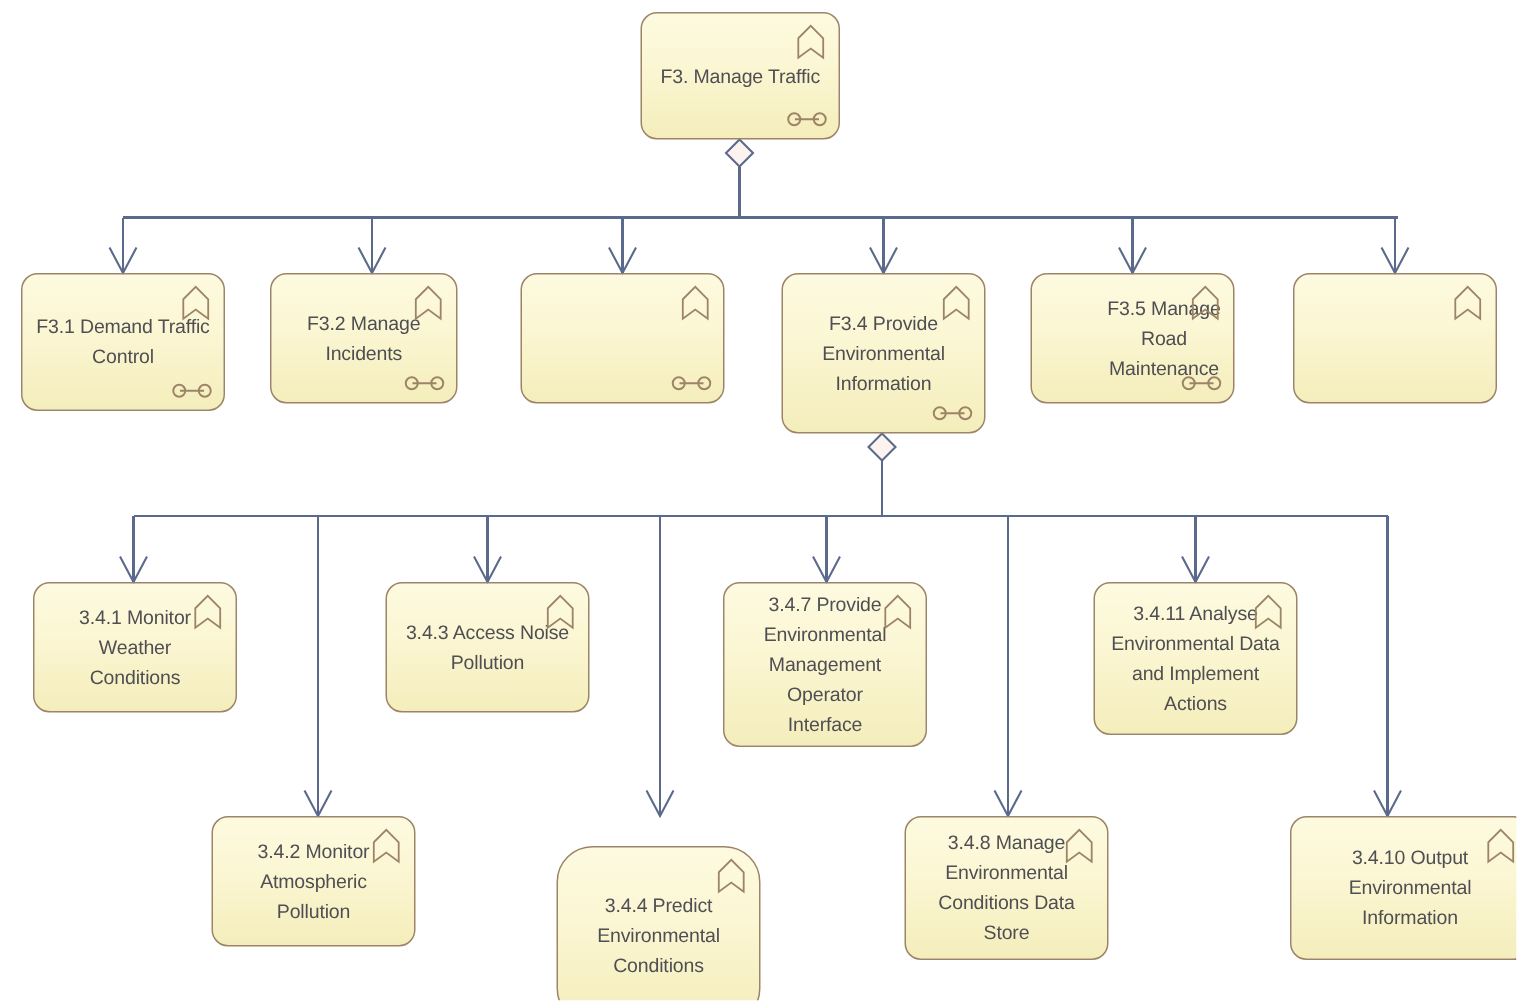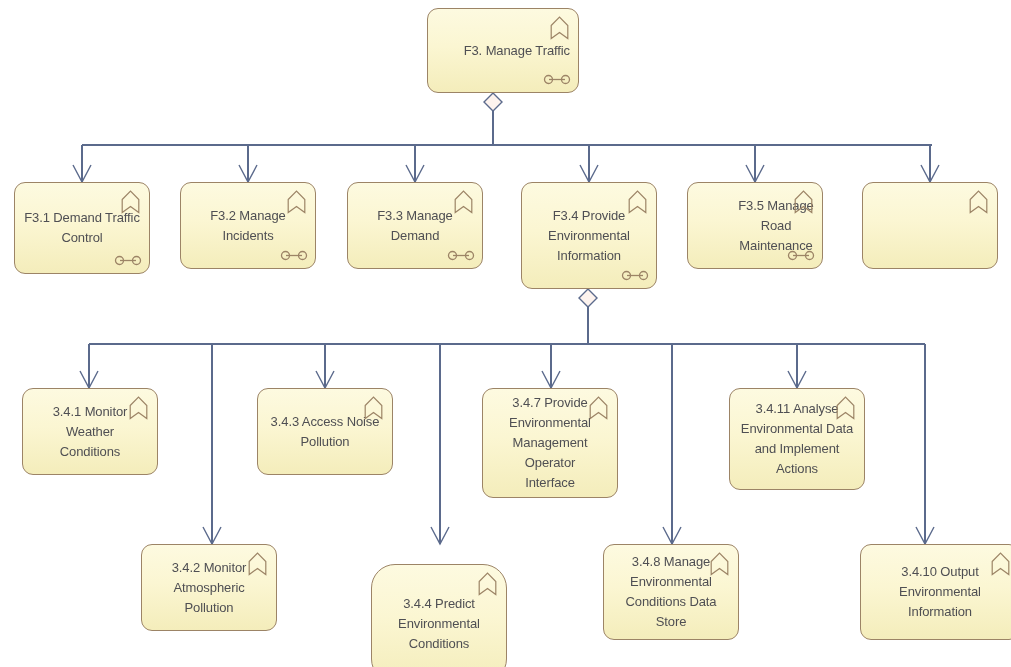--- a/index.html
+++ b/index.html
@@ -126,21 +126,21 @@
       <g>
         <line x1="797" y1="344" x2="797" y2="388" stroke="#5b6a8c" stroke-width="1.4" shape-rendering="crispEdges"></line>
         <path d="M 788 371 L 797 388 L 806 371" fill="none" stroke="#5b6a8c" stroke-width="1.4" stroke-linejoin="miter"></path>
       </g>
       <g>
         <line x1="925" y1="344" x2="925" y2="544" stroke="#5b6a8c" stroke-width="1.4" shape-rendering="crispEdges"></line>
         <path d="M 916 527 L 925 544 L 934 527" fill="none" stroke="#5b6a8c" stroke-width="1.4" stroke-linejoin="miter"></path>
       </g>
     </svg>
   <div id="node-layer">
-      <div class="node" style="left: 427px; top: 8px; width: 152px; height: 85px; justify-content: flex-end;">
+      <div class="node" style="left: 427px; top: 8px; width: 133px; height: 85px;">
         <span class="node-label">F3. Manage Traffic</span>
         <svg viewBox="0 0 19 24" class="bookmark-icon">
           <path d="M 1.2 9.5 L 9.5 1.2 L 17.8 9.5 L 17.8 22.5 L 9.5 16.4 L 1.2 22.5 Z" fill="none" stroke="#9c8466" stroke-width="1.2" stroke-linejoin="miter"></path>
         </svg>
         <svg viewBox="0 0 28 13" class="iface-icon">
           <line x1="6" y1="6.5" x2="22" y2="6.5" stroke="#9c8466" stroke-width="1.3"></line>
           <circle cx="5.5" cy="6.5" r="4" fill="none" stroke="#9c8466" stroke-width="1.3"></circle>
           <circle cx="22.5" cy="6.5" r="4" fill="none" stroke="#9c8466" stroke-width="1.3"></circle>
         </svg>
       </div>
@@ -149,33 +149,32 @@
 Control</span>
         <svg viewBox="0 0 19 24" class="bookmark-icon">
           <path d="M 1.2 9.5 L 9.5 1.2 L 17.8 9.5 L 17.8 22.5 L 9.5 16.4 L 1.2 22.5 Z" fill="none" stroke="#9c8466" stroke-width="1.2" stroke-linejoin="miter"></path>
         </svg>
         <svg viewBox="0 0 28 13" class="iface-icon">
           <line x1="6" y1="6.5" x2="22" y2="6.5" stroke="#9c8466" stroke-width="1.3"></line>
           <circle cx="5.5" cy="6.5" r="4" fill="none" stroke="#9c8466" stroke-width="1.3"></circle>
           <circle cx="22.5" cy="6.5" r="4" fill="none" stroke="#9c8466" stroke-width="1.3"></circle>
         </svg>
       </div>
-      <div class="node" style="left: 180px; top: 182px; width: 136px; height: 87px;">
+      <div class="node" style="left: 180px; top: 182px; width: 125px; height: 87px;">
         <span class="node-label">F3.2 Manage Incidents</span>
         <svg viewBox="0 0 19 24" class="bookmark-icon">
           <path d="M 1.2 9.5 L 9.5 1.2 L 17.8 9.5 L 17.8 22.5 L 9.5 16.4 L 1.2 22.5 Z" fill="none" stroke="#9c8466" stroke-width="1.2" stroke-linejoin="miter"></path>
         </svg>
         <svg viewBox="0 0 28 13" class="iface-icon">
           <line x1="6" y1="6.5" x2="22" y2="6.5" stroke="#9c8466" stroke-width="1.3"></line>
           <circle cx="5.5" cy="6.5" r="4" fill="none" stroke="#9c8466" stroke-width="1.3"></circle>
           <circle cx="22.5" cy="6.5" r="4" fill="none" stroke="#9c8466" stroke-width="1.3"></circle>
         </svg>
       </div>
       <div class="node" style="left: 347px; top: 182px; width: 136px; height: 87px;">
-        <span class="node-label">F3.3 Manage Demand</span>
         <svg viewBox="0 0 19 24" class="bookmark-icon">
           <path d="M 1.2 9.5 L 9.5 1.2 L 17.8 9.5 L 17.8 22.5 L 9.5 16.4 L 1.2 22.5 Z" fill="none" stroke="#9c8466" stroke-width="1.2" stroke-linejoin="miter"></path>
         </svg>
         <svg viewBox="0 0 28 13" class="iface-icon">
           <line x1="6" y1="6.5" x2="22" y2="6.5" stroke="#9c8466" stroke-width="1.3"></line>
           <circle cx="5.5" cy="6.5" r="4" fill="none" stroke="#9c8466" stroke-width="1.3"></circle>
           <circle cx="22.5" cy="6.5" r="4" fill="none" stroke="#9c8466" stroke-width="1.3"></circle>
         </svg>
       </div>
       <div class="node" style="left: 521px; top: 182px; width: 136px; height: 107px;">

